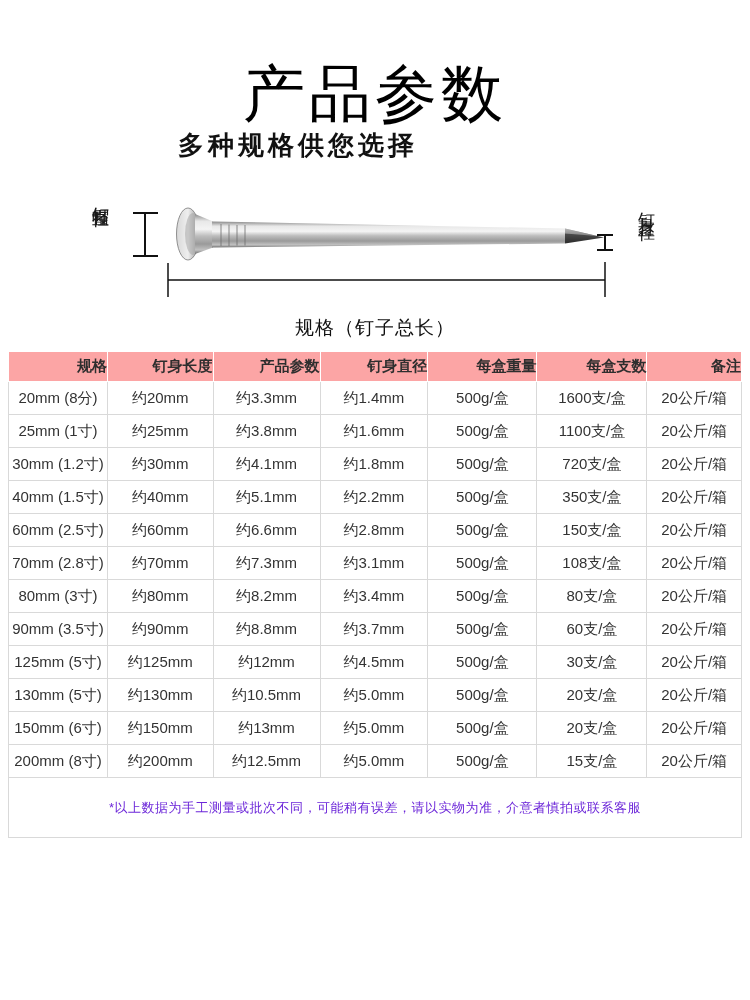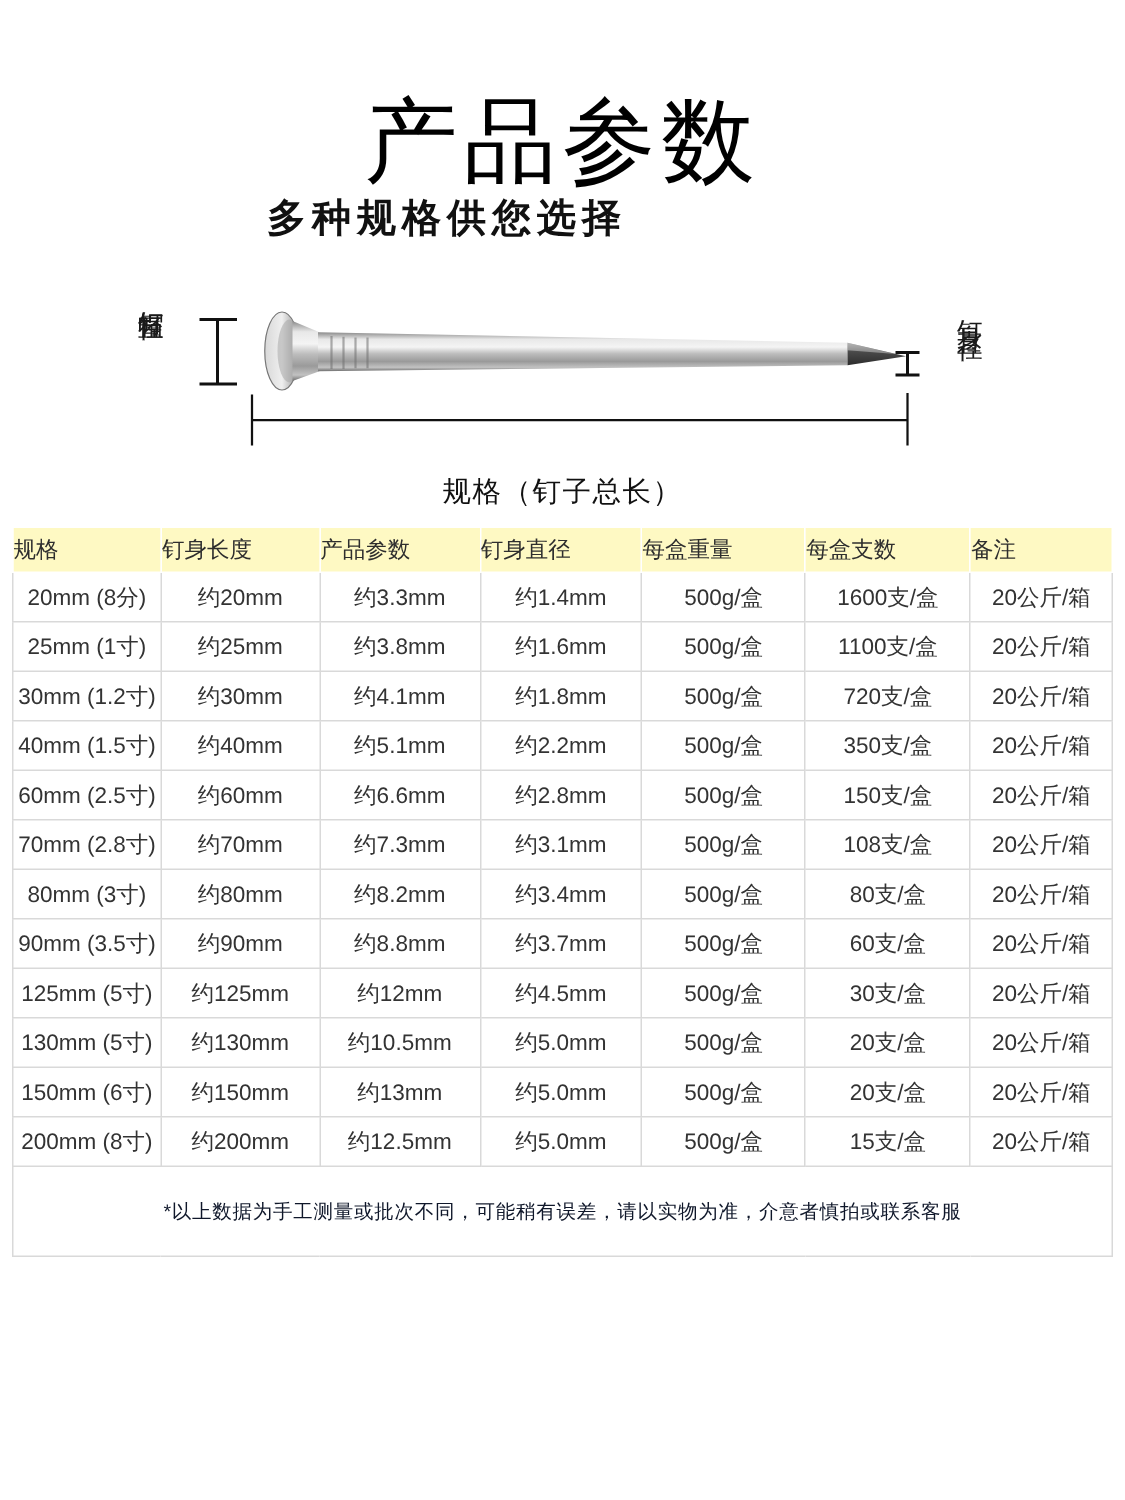--- a/index.html
+++ b/index.html
@@ -57,37 +57,37 @@
   table.spec {
     position: absolute;
     top: 351px; left: 8px;
     width: 734px;
     border-collapse: collapse;
     table-layout: fixed;
     font-size: 15px;
     color: #333;
   }
   table.spec th {
-    background: #fef9c3;
+    background: #fca5a5;
     height: 30px;
-    font-weight: 400;
+    font-weight: 700;
     color: #2e2e2e;
     border: 1px solid #ffffff;
-    text-align: left;
+    text-align: right;
   }
   table.spec td {
     height: 33px;
     border: 1px solid #d9d9d9;
     text-align: center;
     background: #ffffff;
   }
   table.spec td.note-cell {
     height: 60px;
     font-size: 13px;
-    color: #0f172a;
+    color: #6d28d9;
     letter-spacing: 0.5px;
   }
 </style>
 </head>
 <body>
 
 <h1 class="page-title">产品参数</h1>
 <div class="page-subtitle">多种规格供您选择</div>
 
 <div class="diagram">

